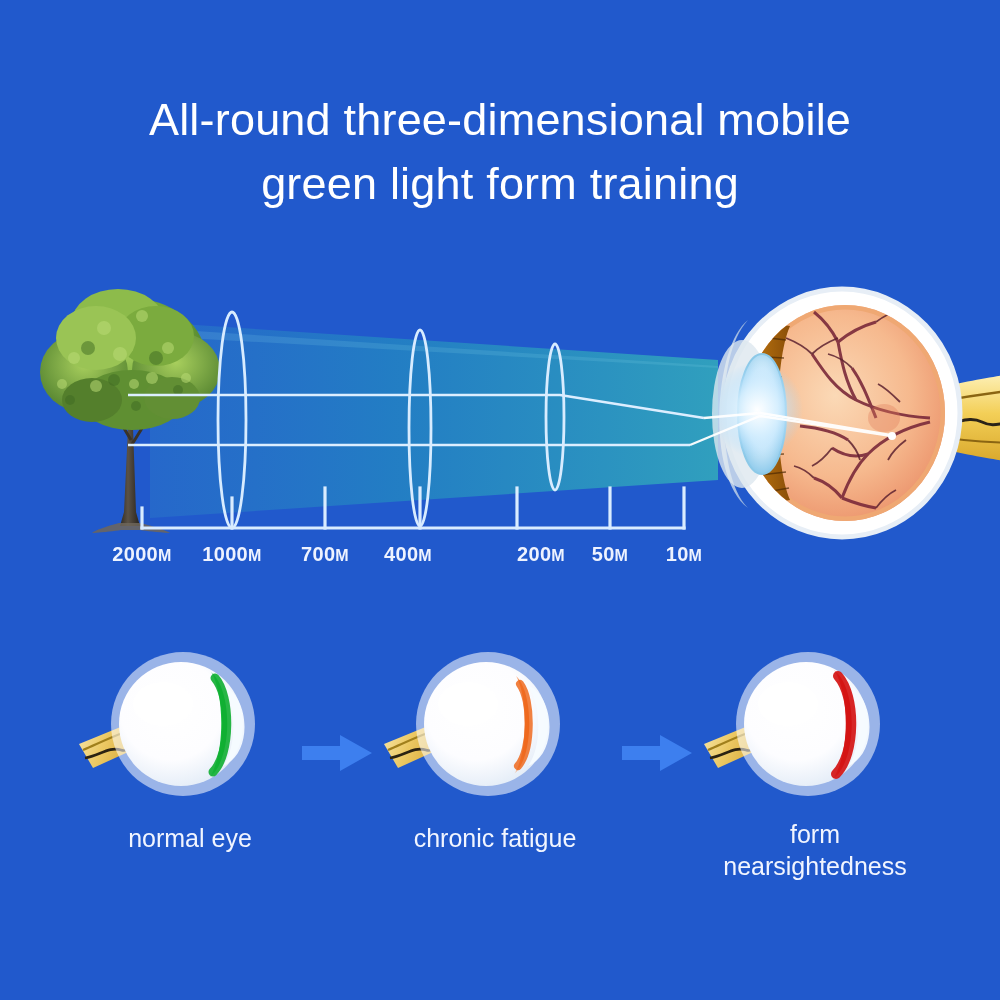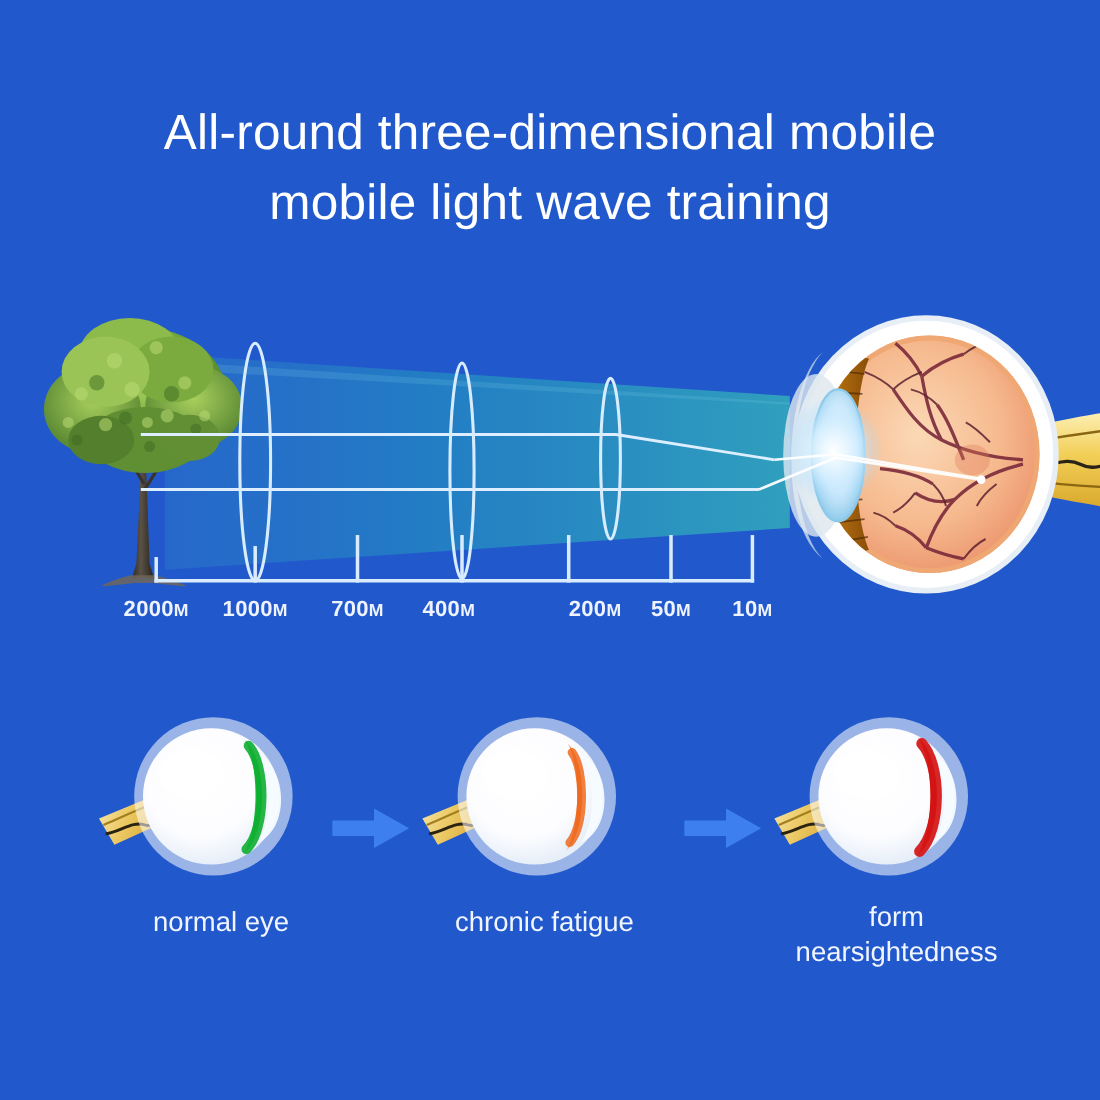--- a/index.html
+++ b/index.html
@@ -94,21 +94,21 @@
     top: 93px;
   }
 </style>
 </head>
 <body>
 
 <div id="canvas" style="background: rgb(33, 89, 204);">
 
   <div class="title">
     <span class="ln">All-round three-dimensional mobile</span>
-    <span class="ln">mobile light wave training</span>
+    <span class="ln">green light form training</span>
   </div>
 
   <div class="scene">
     <svg width="1000" height="340" viewBox="0 0 1000 340" xmlns="http://www.w3.org/2000/svg">
       <defs>
         <linearGradient id="beamGrad" x1="0" y1="0" x2="1" y2="0">
           <stop offset="0" stop-color="#2a74c9" stop-opacity="0.55"></stop>
           <stop offset="0.42" stop-color="#2386c2" stop-opacity="0.80"></stop>
           <stop offset="1" stop-color="#31a3bd" stop-opacity="0.95"></stop>
         </linearGradient>
@@ -305,21 +305,21 @@
     <span class="tick-label" style="left:232px"><span>1000</span><span class="unit">M</span></span>
     <span class="tick-label" style="left:325px"><span>700</span><span class="unit">M</span></span>
     <span class="tick-label" style="left:408px"><span>400</span><span class="unit">M</span></span>
     <span class="tick-label" style="left:541px"><span>200</span><span class="unit">M</span></span>
     <span class="tick-label" style="left:610px"><span>50</span><span class="unit">M</span></span>
     <span class="tick-label" style="left:684px"><span>10</span><span class="unit">M</span></span>
   </div>
 
   <div class="progression">
 
-    <div class="stage" style="left:86px">
+    <div class="stage" style="left:75px">
       <svg class="eyeball" width="230" height="175" viewBox="0 0 230 175" xmlns="http://www.w3.org/2000/svg">
         <defs>
           <radialGradient id="ball1" cx="0.42" cy="0.38" r="0.66">
             <stop offset="0" stop-color="#ffffff"></stop>
             <stop offset="0.62" stop-color="#fdfdff"></stop>
             <stop offset="1" stop-color="#e3ecf7"></stop>
           </radialGradient>
           <linearGradient id="nerve1" x1="0" y1="0" x2="1" y2="0.3">
             <stop offset="0" stop-color="#f6e5a8"></stop>
             <stop offset="0.5" stop-color="#ecc964"></stop>

